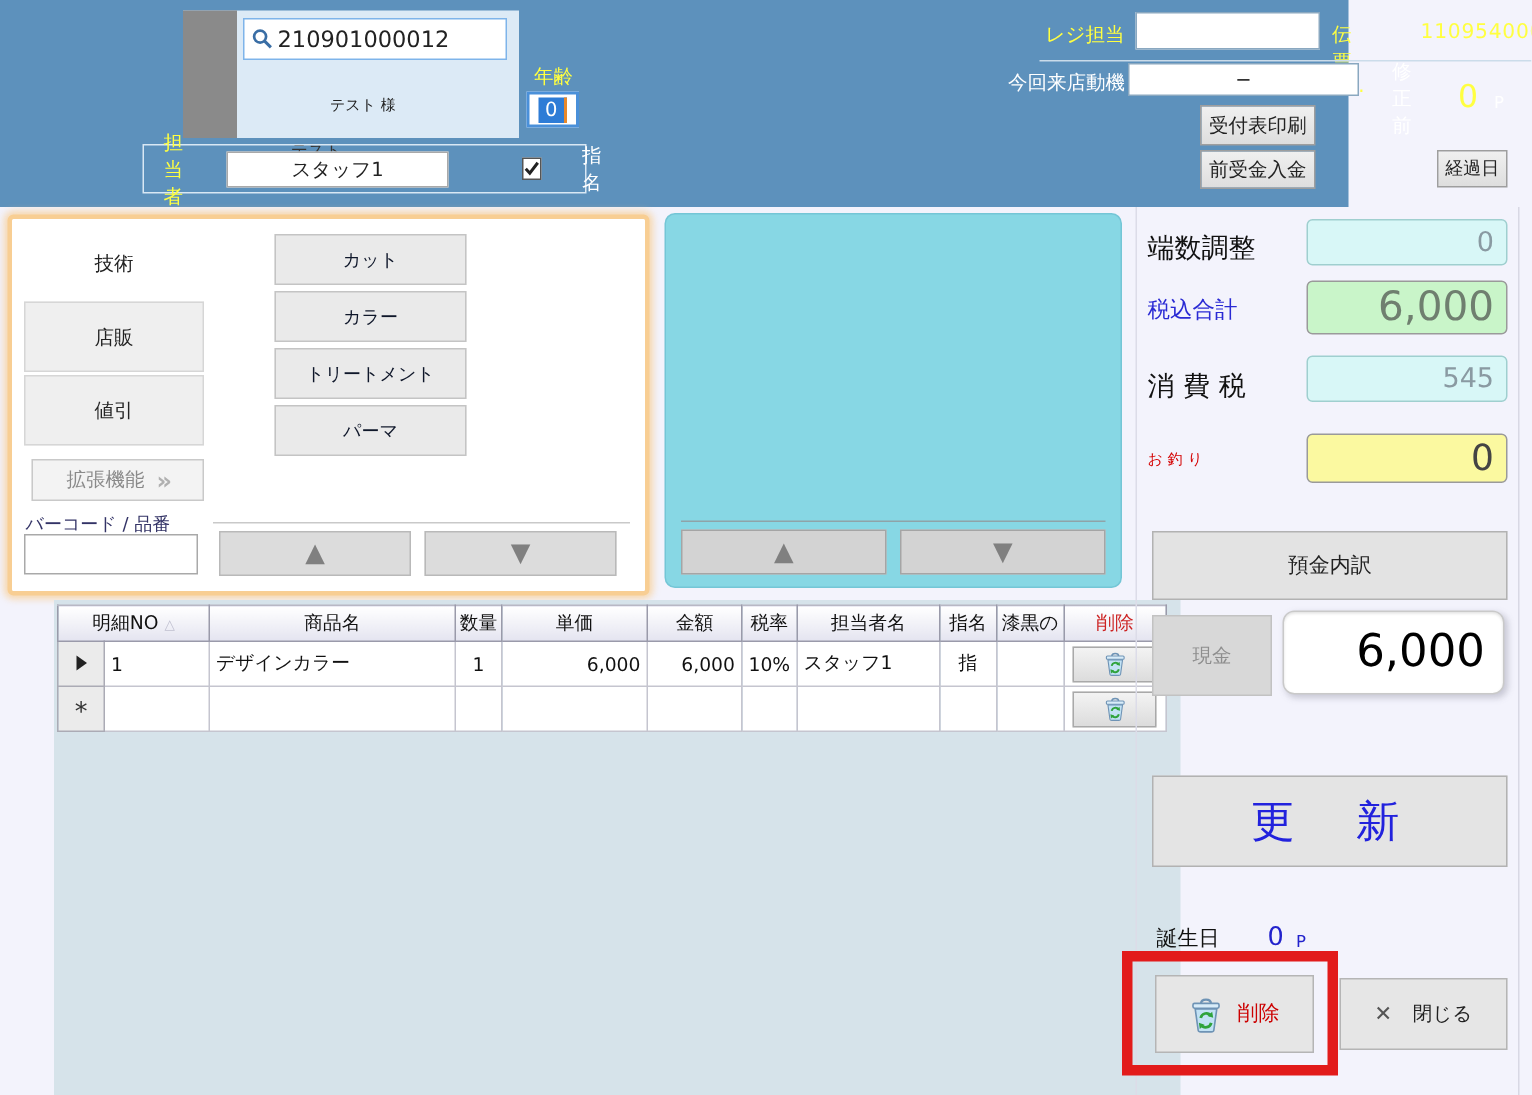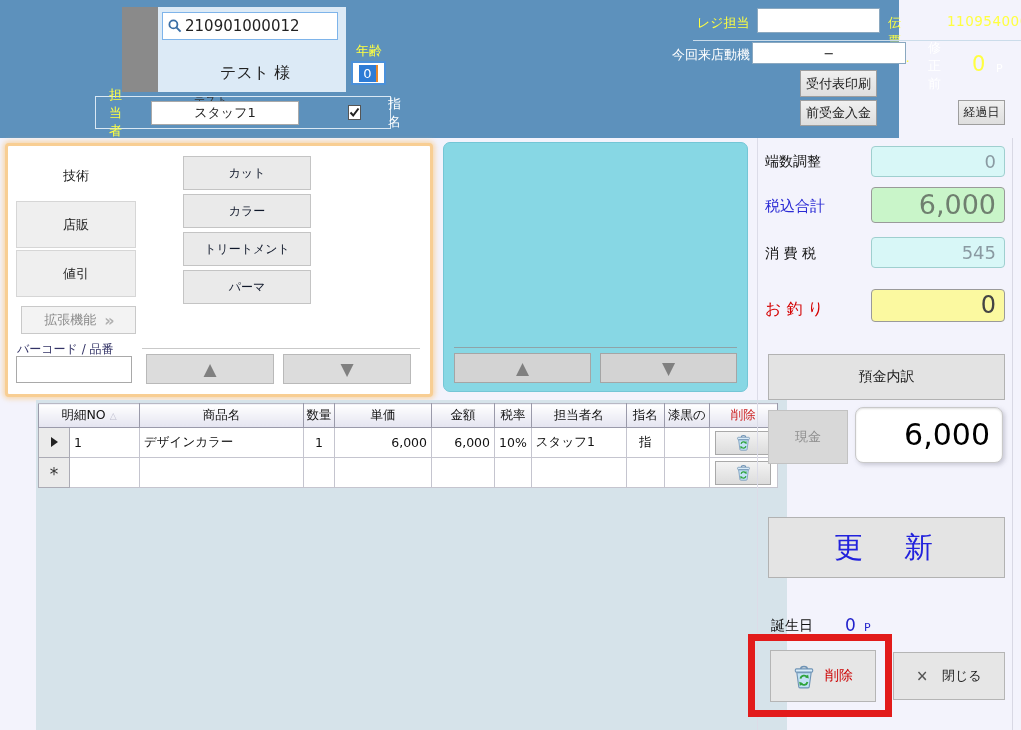--- a/index.html
+++ b/index.html
@@ -8,21 +8,21 @@
   .abs { position:absolute; }
 
   
   .topbar { left:0; top:0; width:899px; height:138px; background:#5D91BC; }
   .cust-panel { left:122px; top:7px; width:224px; height:85px; background:#DCEAF6; }
   .cust-gray { left:0; top:0; width:36px; height:85px; background:#8A8A8A; }
   .search-box { left:40px; top:5px; width:176px; height:28px; background:#fff; border:1px solid #7EB4EA; display:flex; align-items:center; }
   .search-box svg { margin:0 3px 0 5px; flex:0 0 auto; }
   .search-box input { border:none; outline:none; width:140px; font-size:15px; color:#222; font-family:inherit; }
   .furigana { left:72px; top:39px; font-size:11px; color:#333;margin-top:47px; }
-  .cust-name { left:98px; top:56px; font-size:16px; color:#222; }
+  .cust-name { left:98px; top:56px; font-size:10px; color:#222; }
   .age-label { left:350px; top:42px; width:38px; text-align:center; font-size:13px; color:#FFFF40; }
   .age-box { left:351px; top:61px; width:35px; height:24px; background:#fff; border:2px solid #4A90D9; display:flex; align-items:center; justify-content:center; }
   .age-sel { background:#2E7CD6; color:#fff; font-size:13px; padding:1px 4px; border-right:2px solid #E8882A; }
   .staff-box { left:95px; top:96px; width:296px; height:33px; border:1px solid #D9E8F4; display:flex; align-items:center;gap:21px; }
   .staff-label { margin-left:13px; font-size:13px; color:#FFFF40; }
   .staff-input { margin-left:8px; width:148px; height:24px; border:1px solid #A9A9A9; text-align:center; font-size:13px; font-family:inherit; color:#222; }
   .chk { width:15px; height:15px; background:#fff; border:1px solid #555; margin-left:28px; display:flex; align-items:center; justify-content:center; }
   .chk svg { display:block; }
   .chk-label { margin-left:6px; font-size:13px; color:#fff; }
 
@@ -76,25 +76,25 @@
   .grid td { background:#fff; border:1px solid #C5C5CF; height:30px; font-size:12.5px; color:#111; padding:0 4px; overflow:hidden; white-space:nowrap; }
   .grid td.rowhdr { background:#EBEBEB; border:1px solid #ABABB5; text-align:center; padding:0; }
   .sort-tri { color:#C0C0D0; font-size:9px; margin-left:4px; }
   .t-right { text-align:right; }
   .t-center { text-align:center; }
   .row-arrow { width:0; height:0; border-left:7px solid #222; border-top:5px solid transparent; border-bottom:5px solid transparent; display:inline-block; }
   .new-mark { font-size:17px; color:#333; line-height:10px; display:inline-block; transform:translateY(3px); }
   .trash-btn { width:56px; height:24px; margin:0 auto; background:linear-gradient(#F3F3F3,#DCDCDC); border:1px solid #A9A9A9; display:flex; align-items:center; justify-content:center; }
 
   
-  .lbl { font-size:14px; color:#111; }
+  .lbl { font-size:18px; color:#111; }
   .rounding-label { left:765px; top:153px; }
   .total-label { left:765px; top:197px; color:#2A2AD4; font-size:15px; }
   .tax-label { left:765px; top:245px; }
-  .change-label { left:765px; top:299px; color:#D40000; font-size:16px; }
+  .change-label { left:765px; top:299px; color:#D40000; font-size:10px; }
   .field { width:134px; text-align:right; padding-right:8px; border-radius:4px; }
   .f-cyan { left:871px; background:#D8F7F7; border:1px solid #9FCFCF; color:#8A9AA2; }
   .rounding-field { top:146px; height:31px; font-size:18px; line-height:29px; }
   .total-field { left:871px; top:187px; height:36px; background:#C9F5C9; border:1px solid #9A9A9A; color:#6F7F6F; font-size:27px; line-height:33px; }
   .tax-field { top:237px; height:31px; font-size:18px; line-height:29px; }
   .change-field { left:871px; top:289px; height:33px; background:#FBF9A0; border:1px solid #9A9A9A; color:#444; font-size:24px; line-height:30px; }
 
   .deposit-btn { left:768px; top:354px; width:237px; height:46px; background:#E3E3E3; border:1px solid #B2B2B2; font-size:14px; }
   .cash-btn { left:768px; top:410px; width:80px; height:54px; background:#D8D8D8; border:1px solid #C2C2C2; color:#8E8E8E; font-size:13px; }
   .cash-field { left:855px; top:407px; width:148px; height:56px; background:#fff; border:1px solid #C9C9C9; border-radius:8px; box-shadow:2px 2px 4px rgba(120,120,140,.35), inset 0 1px 2px rgba(0,0,0,.12); font-size:30px; color:#000; text-align:right; padding-right:12px; line-height:54px; }

